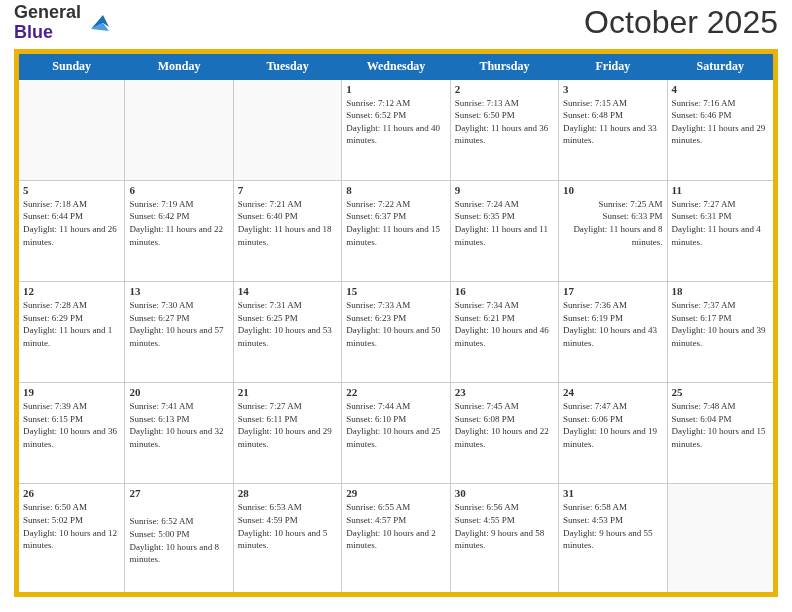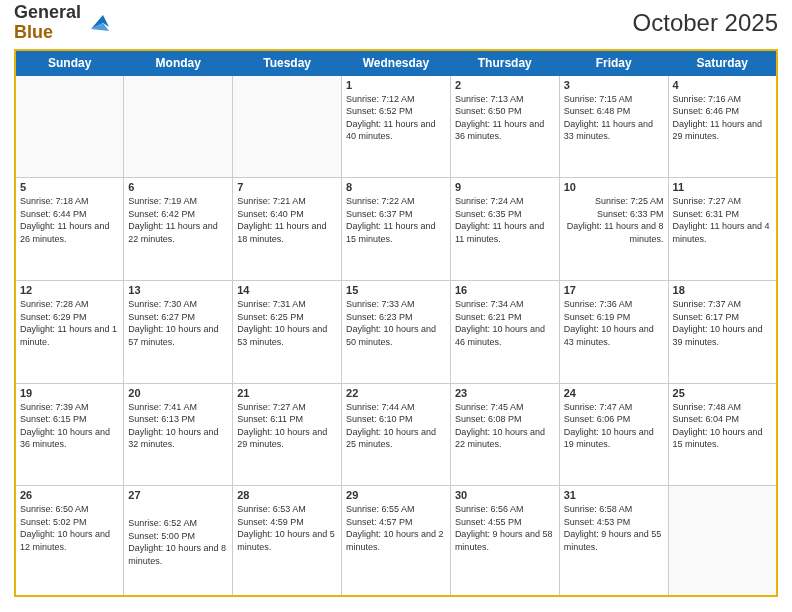--- a/index.html
+++ b/index.html
@@ -26,46 +26,47 @@
     .logo {
       display: flex;
       align-items: center;
     }
     .logo-text {
       font-size: 18px;
       font-weight: bold;
       line-height: 1.1;
     }
     .logo-general { color: #333; }
-    .logo-blue { color: #a16207; }
+    .logo-blue { color: #4c1d95; }
     .logo-icon {
       width: 28px;
       height: 28px;
       margin-left: 2px;
     }
     .title-block {
       text-align: right;
     }
     .month-title {
-      font-size: 24px;
+      font-size: 32px;
       font-weight: normal;
       color: #333;
       line-height: 1.1;
       margin-left: 30px;
     }
     .location-title {
       font-size: 14px;
       color: #555;
     }
     .calendar {
       flex: 1;
-      border: 2px solid #eab308;
+      border: 5px solid #eab308;
       border-collapse: collapse;
       width: 100%;
       table-layout: fixed;
+      font-family: Liberation Serif, serif;
     }
     .calendar th {
       background: #1a6fbb;
       color: #fff;
       text-align: center;
       font-size: 12px;
       padding: 5px 2px;
       border: 1px solid #1a6fbb;
     }
     .calendar td {

